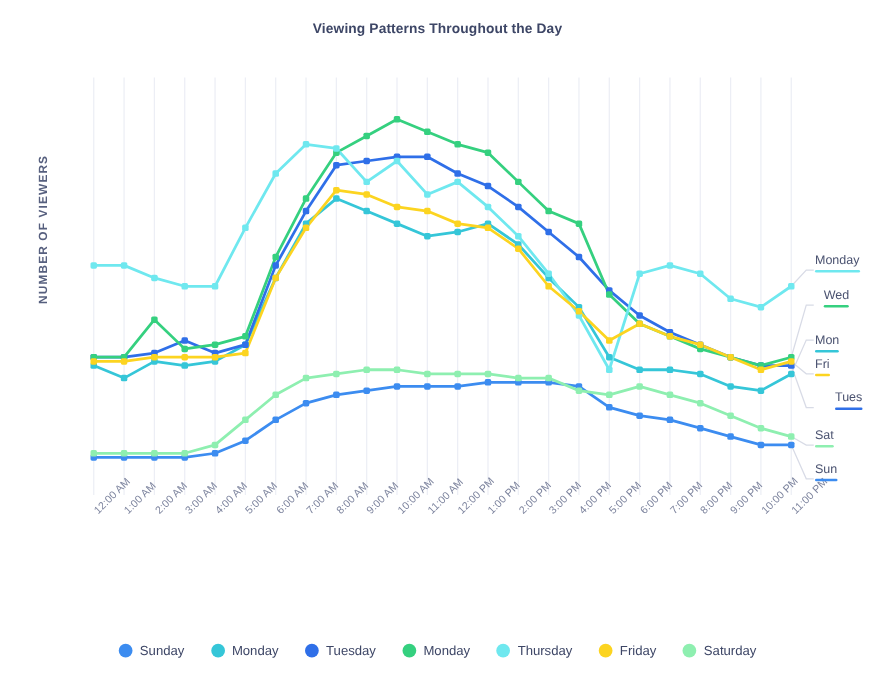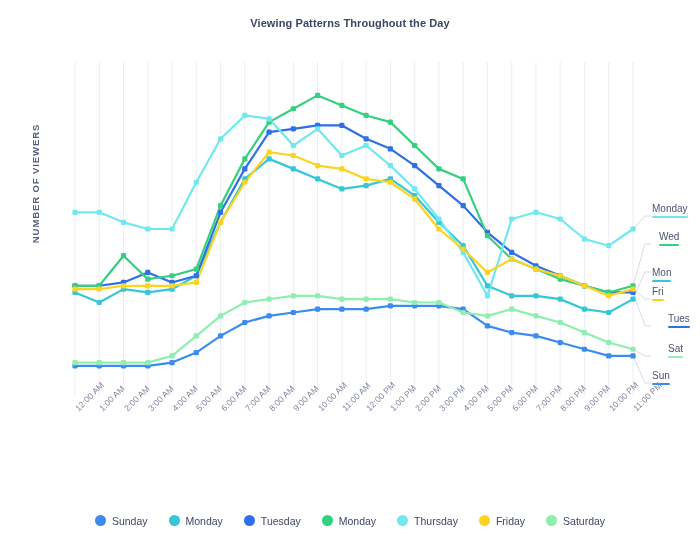--- a/index.html
+++ b/index.html
@@ -358,21 +358,21 @@
       <div class="xtick" style="left: 606.739px; top: 406px;">10:00 PM</div>
       <div class="xtick" style="left: 631px; top: 406px;">11:00 PM</div>
     </div>
   <div id="endlabels">
       <div class="endlabel" style="left: 652px; top: 370px;"><span>Sun</span><span class="ul" style="background: rgb(60, 140, 240);"></span></div>
       <div class="endlabel" style="left: 652px; top: 267px;"><span>Mon</span><span class="ul" style="background: rgb(53, 198, 216);"></span></div>
       <div class="endlabel" style="left: 652px; top: 313px; margin-left: 16px;"><span>Tues</span><span class="ul" style="background: rgb(47, 111, 232);"></span></div>
       <div class="endlabel" style="left: 659px; top: 231px;"><span>Wed</span><span class="ul" style="background: rgb(53, 208, 127);"></span></div>
       <div class="endlabel" style="left: 652px; top: 203px;"><span>Monday</span><span class="ul" style="background: rgb(111, 232, 239);"></span></div>
       <div class="endlabel" style="left: 652px; top: 286px;"><span>Fri</span><span class="ul" style="background: rgb(252, 212, 32);"></span></div>
-      <div class="endlabel" style="left: 652px; top: 343px; margin-left: 16px;"><span>Sat</span><span class="ul" style="background: rgb(142, 239, 176);"></span></div>
+      <div class="endlabel" style="left: 652px; top: 343px;"><span>Sat</span><span class="ul" style="background: rgb(142, 239, 176);"></span></div>
     </div>
 
 
   <div class="legend" id="legend">
       <div class="legend-item">
         <span class="legend-swatch" style="background: rgb(60, 140, 240);"></span>
         <span>Sunday</span>
       </div>
       <div class="legend-item">
         <span class="legend-swatch" style="background: rgb(53, 198, 216);"></span>

